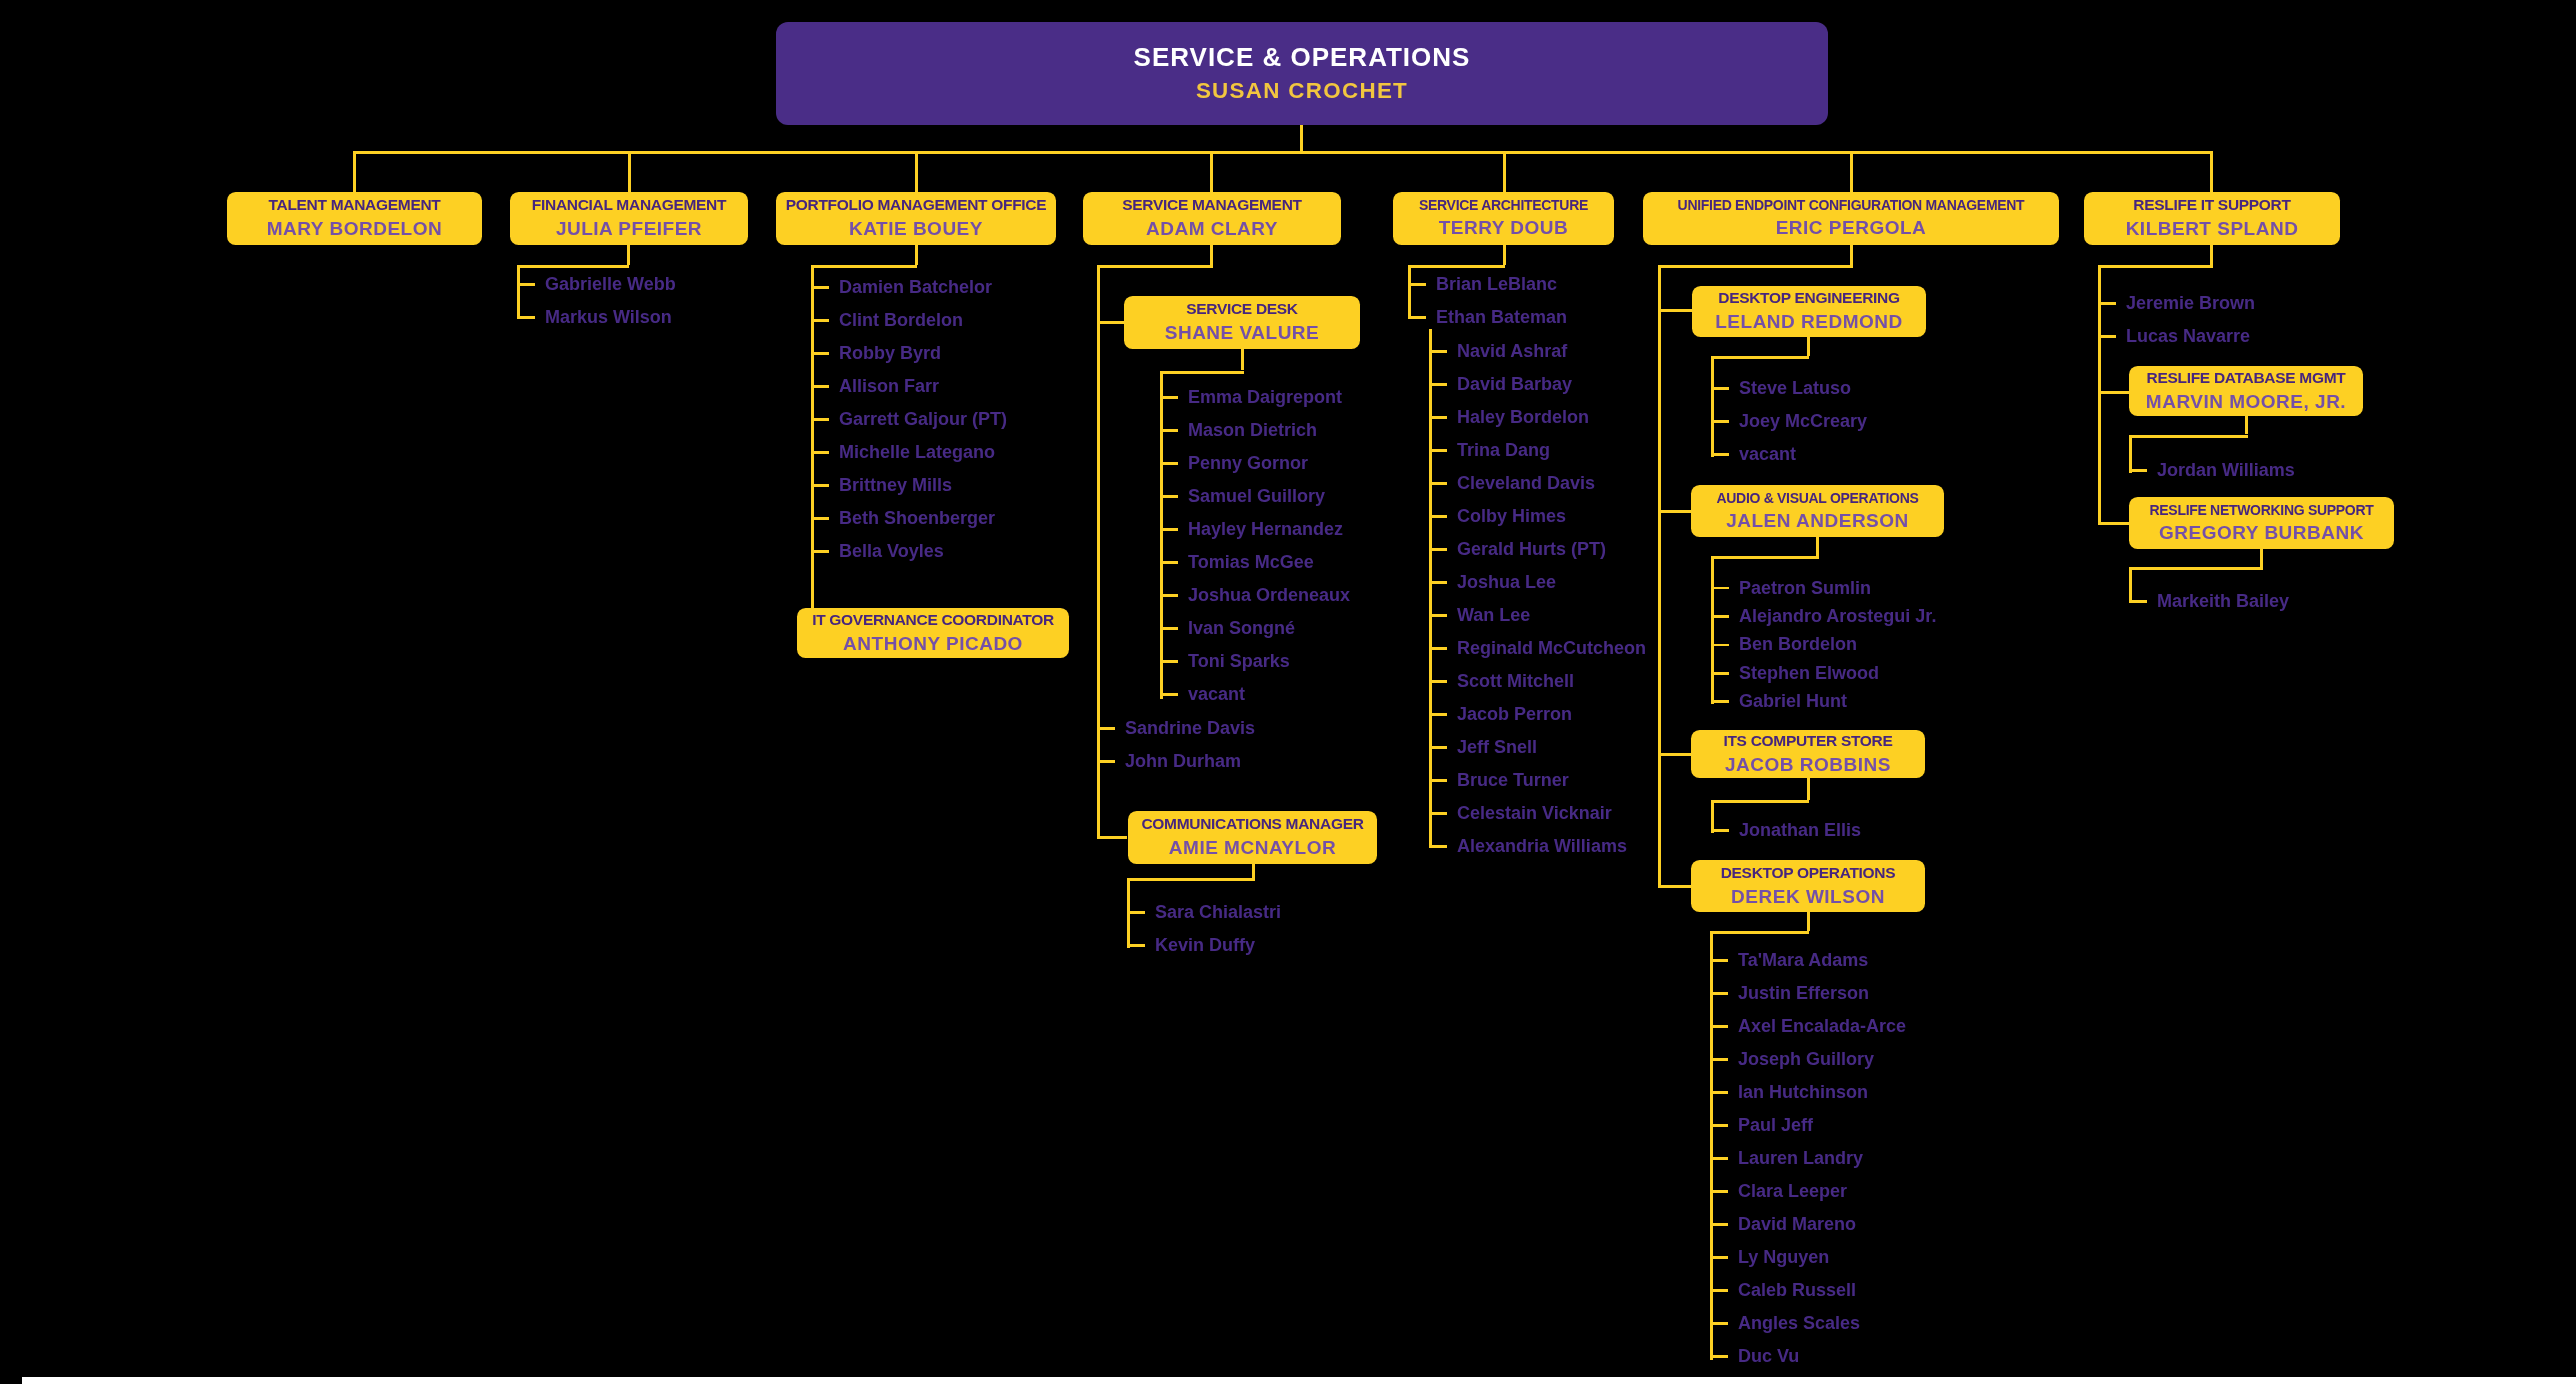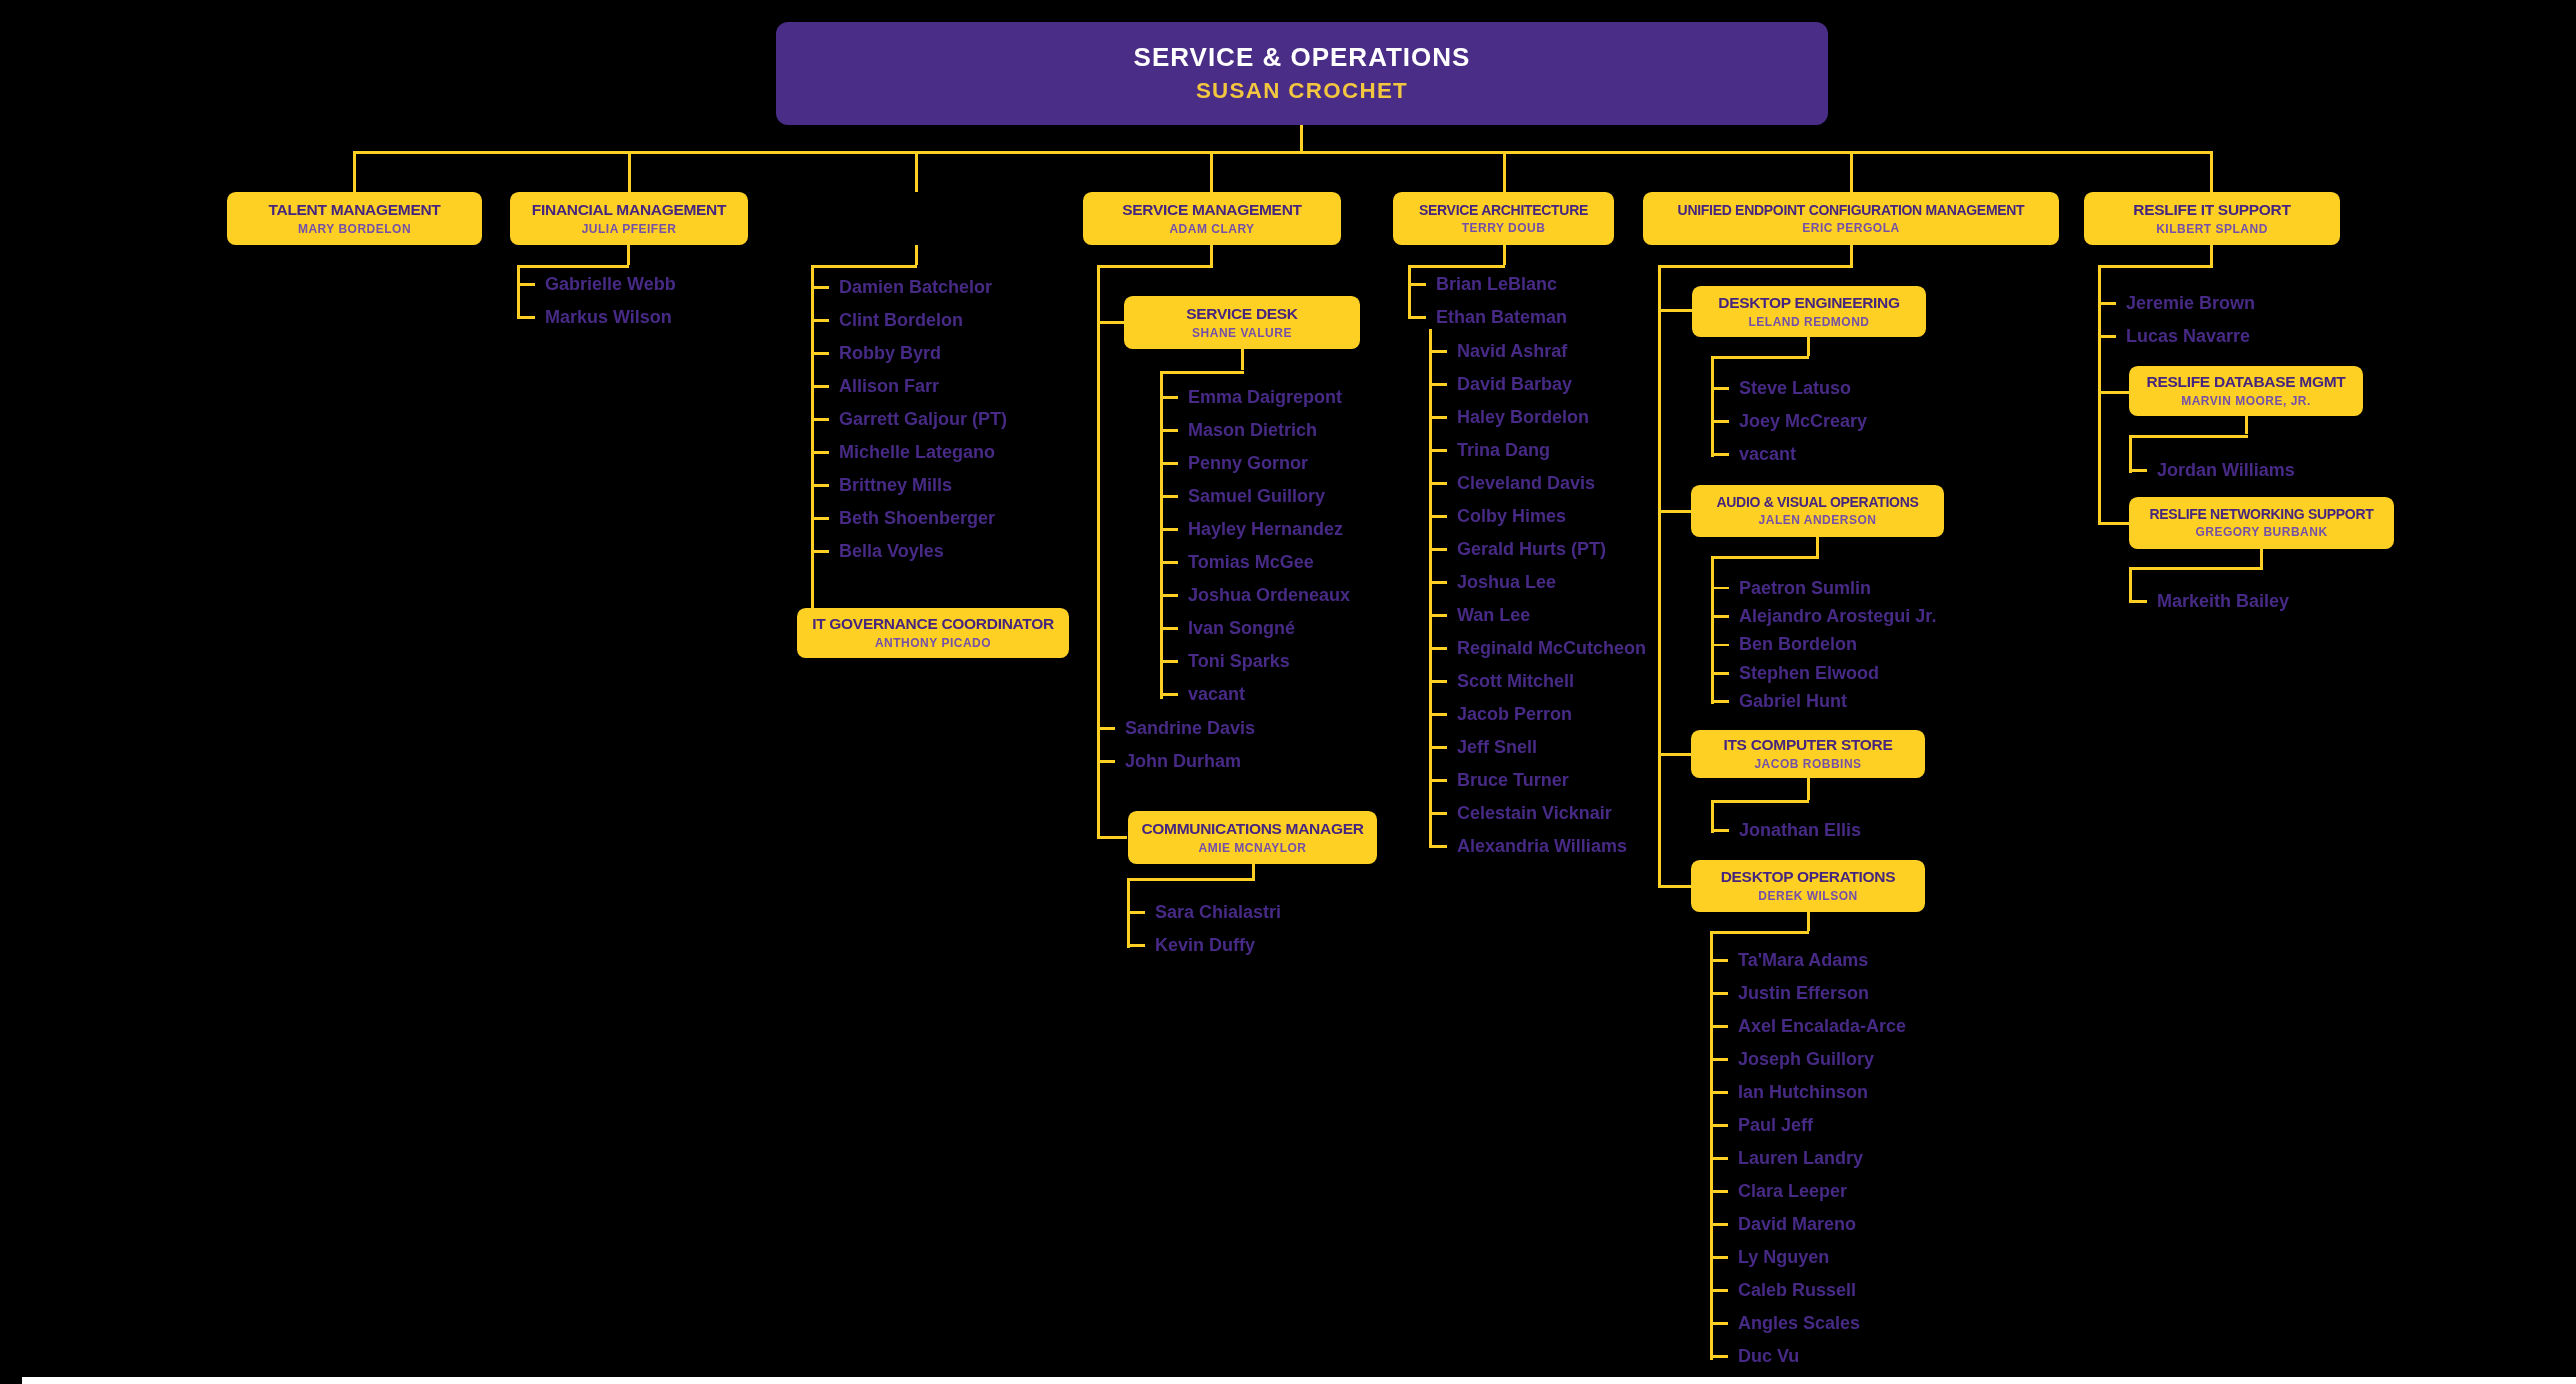--- a/index.html
+++ b/index.html
@@ -5,21 +5,21 @@
   :root{ --gold:#fdd023; --purple:#4a2d87; --title-purple:#46257e; --person-purple:#7450a8; --member-purple:#472a85; }
   html,body{margin:0;padding:0;background:#000;}
   .canvas{position:relative;width:2576px;height:1385px;background:#000;overflow:hidden;
           font-family:"Liberation Sans", sans-serif;}
   .v{position:absolute;width:2.6px;background:var(--gold);}
   .h{position:absolute;height:2.6px;background:var(--gold);}
   .org-box{position:absolute;background:var(--gold);border-radius:8.6px;display:flex;flex-direction:column;
            align-items:center;justify-content:center;text-align:center;line-height:1.35;}
   .org-box .title{color:var(--title-purple);font-weight:bold;font-size:15.5px;letter-spacing:-0.3px;white-space:nowrap;}
   .org-box .title.long{font-size:14px;}
-  .org-box .person{color:var(--person-purple);font-weight:bold;font-size:12px;letter-spacing:0.5px;white-space:nowrap;}
+  .org-box .person{color:var(--person-purple);font-weight:bold;font-size:19px;letter-spacing:0.5px;white-space:nowrap;}
   .root-box{background:var(--purple);border-radius:12px;}
   .root-box .title{color:#ffffff;font-size:26px;letter-spacing:1px;}
   .root-box .person{color:#f2c63f;font-size:22.4px;letter-spacing:1.3px;}
   .member-list{position:absolute;}
   .member{position:relative;display:flex;align-items:center;height:var(--row,33px);padding-left:28px;
           color:var(--member-purple);font-weight:bold;font-size:18px;white-space:nowrap;}
   .member::before{content:"";position:absolute;left:0;width:18px;height:2.6px;background:var(--gold);}
   .legend{position:absolute;left:303px;top:1022px;width:211px;}
   .legend-header{background:var(--gold);height:26px;display:flex;align-items:center;padding-left:19px;
                  color:var(--title-purple);font-weight:bold;font-size:15.5px;letter-spacing:0.4px;}
@@ -47,20 +47,24 @@
   <div class="v" style="left:1850px;top:151px;height:41px"></div>
   <div class="v" style="left:2210px;top:151px;height:41px"></div>
 
   <div class="org-box" style="left:227px;top:192px;width:255px;height:53px">
     <div class="title">TALENT MANAGEMENT</div>
     <div class="person">MARY BORDELON</div>
   </div>
   <div class="org-box" style="left:510px;top:192px;width:238px;height:53px">
     <div class="title">FINANCIAL MANAGEMENT</div>
     <div class="person">JULIA PFEIFER</div>
+  </div>
+  <div class="org-box" style="left:776px;top:192px;width:280px;height:53px">
+    <div class="title">PORTFOLIO MANAGEMENT OFFICE</div>
+    <div class="person">KATIE BOUEY</div>
   </div>
   <div class="org-box" style="left:1083px;top:192px;width:258px;height:53px">
     <div class="title">SERVICE MANAGEMENT</div>
     <div class="person">ADAM CLARY</div>
   </div>
   <div class="org-box" style="left:1393px;top:192px;width:221px;height:53px">
     <div class="title long">SERVICE ARCHITECTURE</div>
     <div class="person">TERRY DOUB</div>
   </div>
   <div class="org-box" style="left:1643px;top:192px;width:416px;height:53px">

